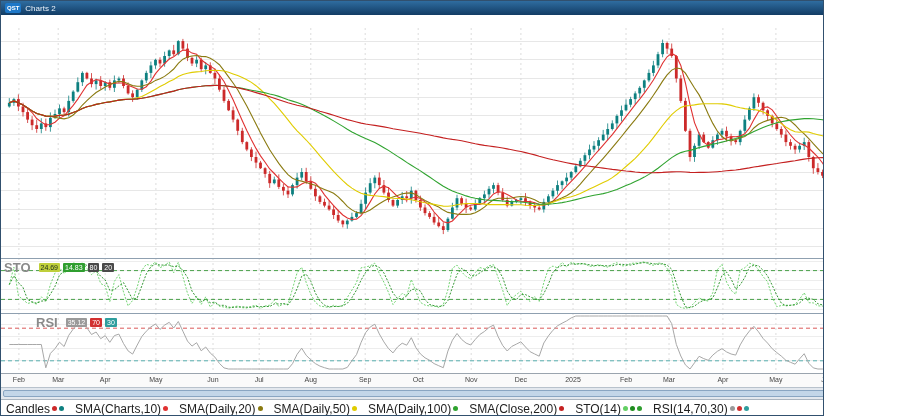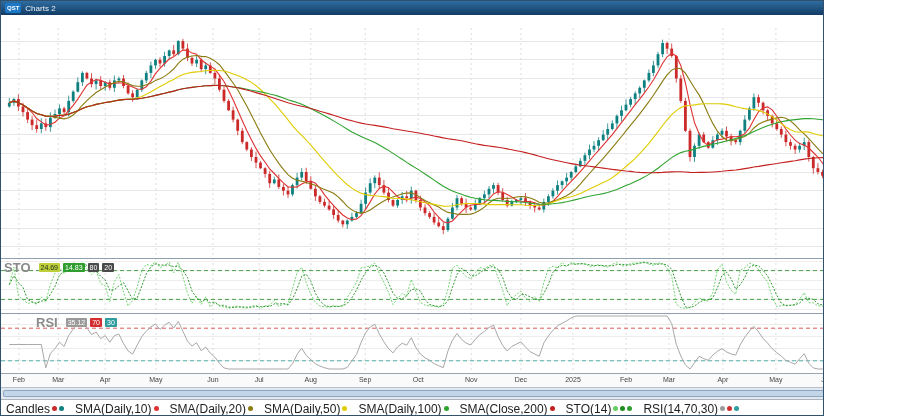--- a/index.html
+++ b/index.html
@@ -626,21 +626,21 @@
     <button class="sb-btn sb-right">▶</button>
   </div>
 
   <div class="legend" id="legend">
       <div class="leg-item">
         <span class="leg-label">Candles</span>
         <span class="leg-dot" style="background: rgb(204, 42, 42);"></span>
         <span class="leg-dot" style="background: rgb(14, 128, 128);"></span>
       </div>
       <div class="leg-item">
-        <span class="leg-label">SMA(Daily,10)</span>
+        <span class="leg-label">SMA(Charts,10)</span>
         <span class="leg-dot" style="background: rgb(224, 50, 50);"></span>
       </div>
       <div class="leg-item">
         <span class="leg-label">SMA(Daily,20)</span>
         <span class="leg-dot" style="background: rgb(138, 122, 16);"></span>
       </div>
       <div class="leg-item">
         <span class="leg-label">SMA(Daily,50)</span>
         <span class="leg-dot" style="background: rgb(224, 204, 0);"></span>
       </div>

